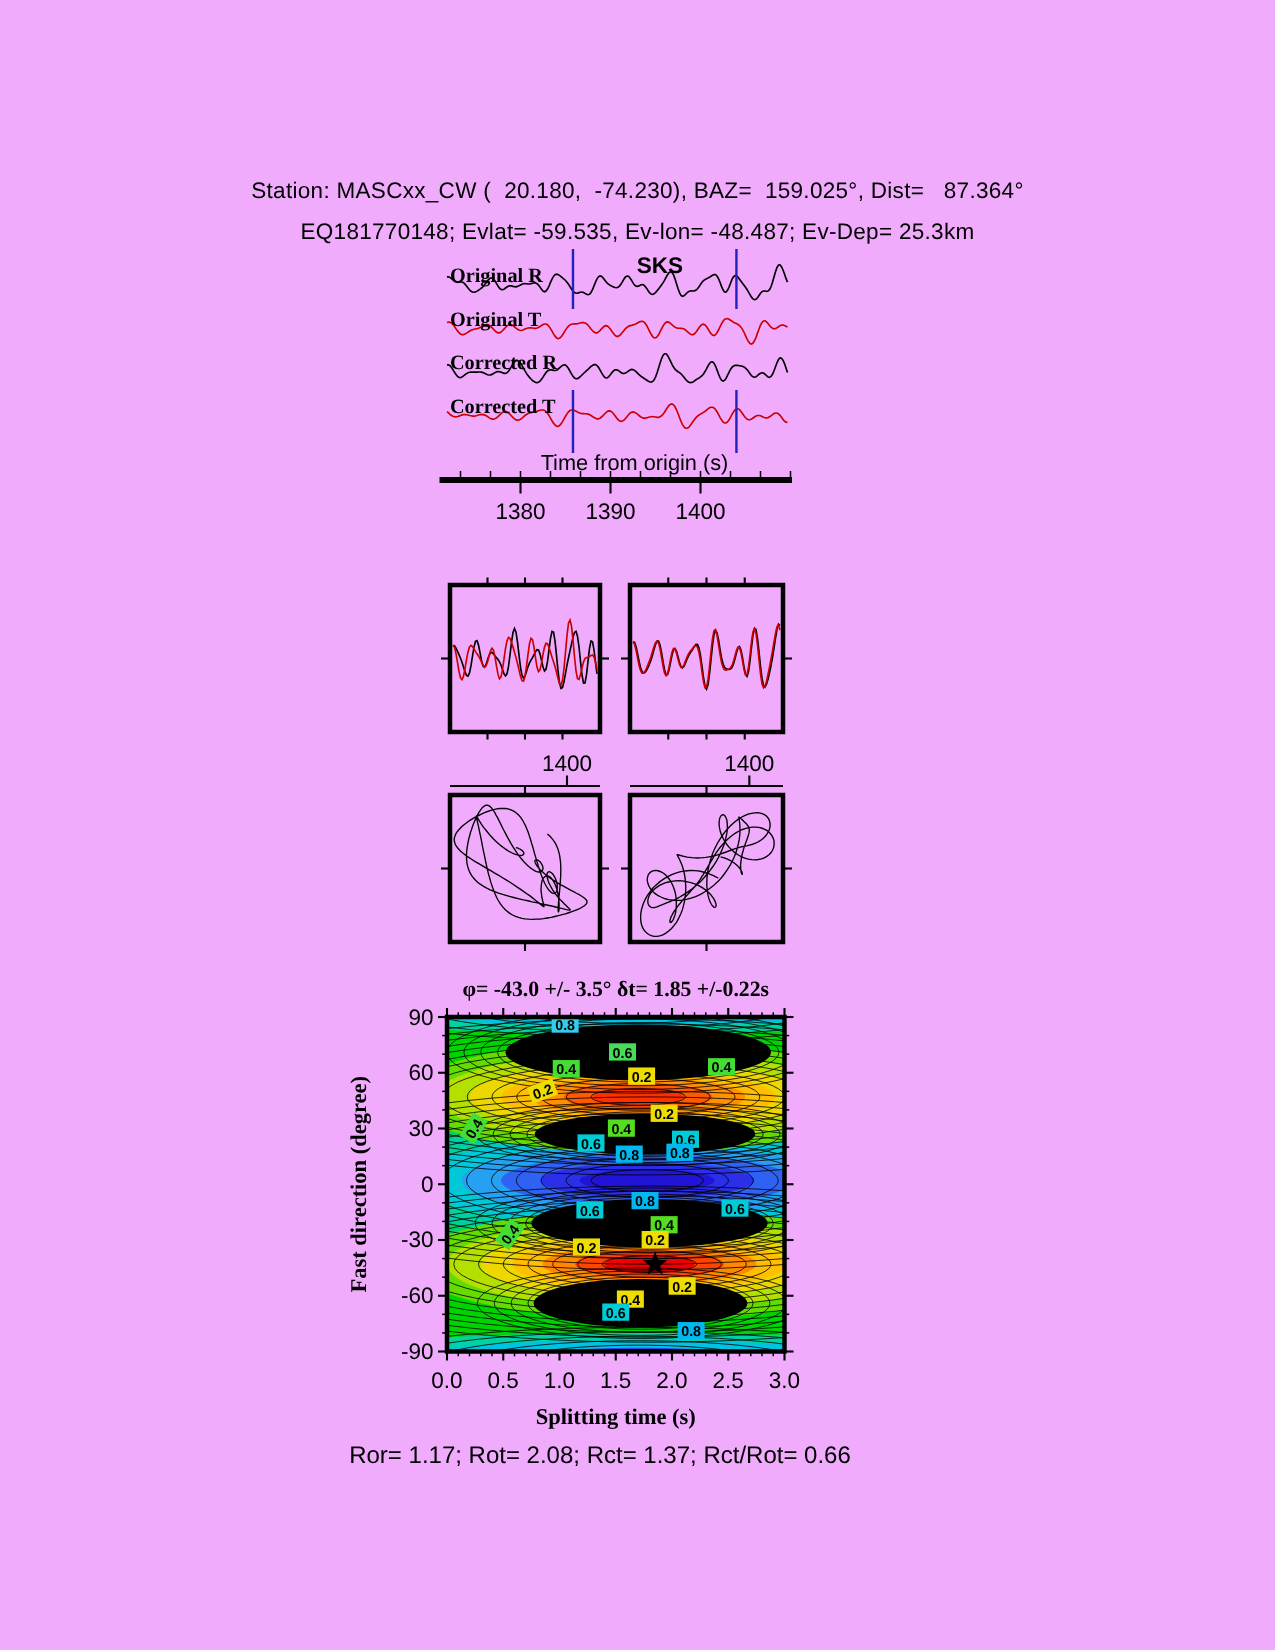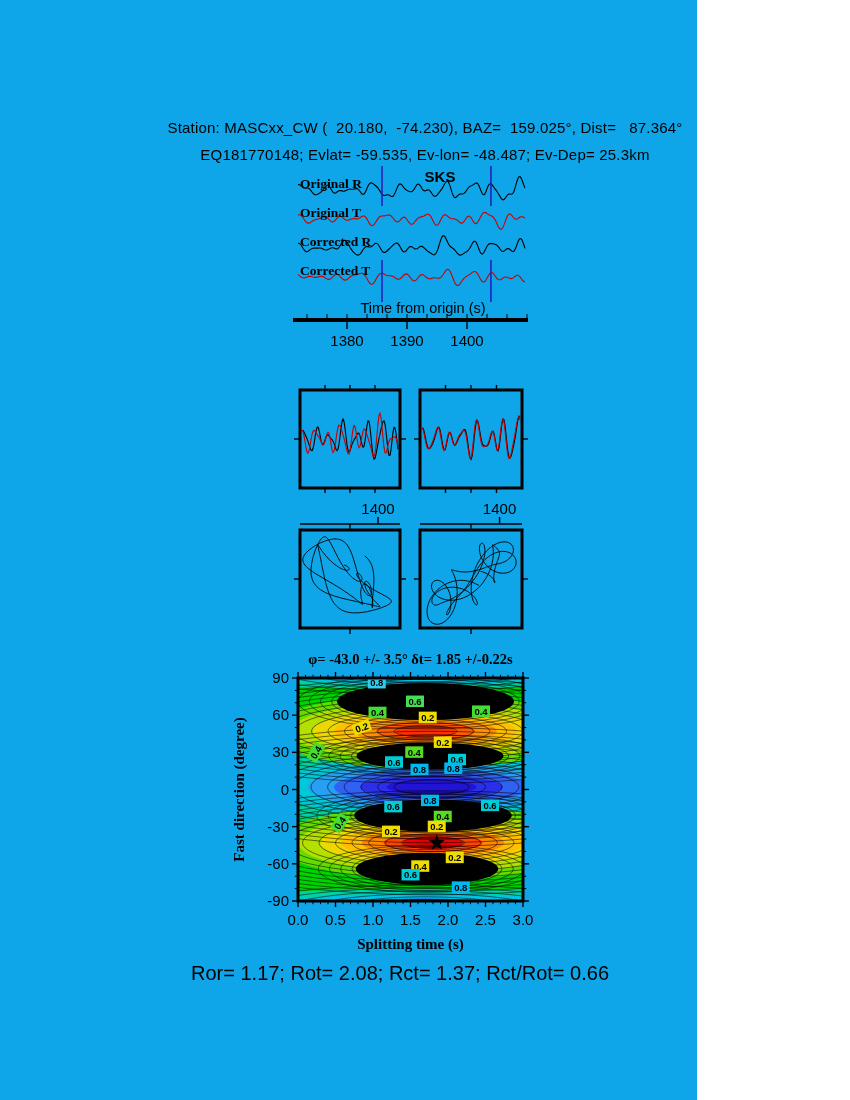--- a/index.html
+++ b/index.html
@@ -1,22 +1,22 @@
 <!DOCTYPE html>
 <html><head>
 <meta charset="utf-8">
 <style>
   html,body{margin:0;padding:0;background:#ffffff;}
-  .canvas{position:relative;width:697px;height:1100px;background:#0ea5e9;overflow:hidden;
+  .canvas{position:relative;width:850px;height:1100px;background:#f0abfc;overflow:hidden;
           font-family:"Liberation Sans", sans-serif;}
   .hdr{position:absolute;left:0;width:850px;text-align:center;color:#000;
        font-size:15px;white-space:pre;letter-spacing:0.2px;}
   #hdr1{top:119px;}
   #hdr2{top:146px;}
-  .ftr{position:absolute;left:0;top:962px;width:800px;text-align:center;color:#000;font-size:20px;white-space:pre;}
+  .ftr{position:absolute;left:0;top:962px;width:800px;text-align:center;color:#000;font-size:16px;white-space:pre;}
   svg{position:absolute;}
   svg text{fill:#000;}
 </style>
 </head>
 <body>
 
 <div class="canvas">
   <div class="hdr" id="hdr1">Station: MASCxx_CW (  20.180,  -74.230), BAZ=  159.025°, Dist=   87.364°</div>
   <div class="hdr" id="hdr2">EQ181770148; Evlat= -59.535, Ev-lon= -48.487; Ev-Dep= 25.3km</div>
 

